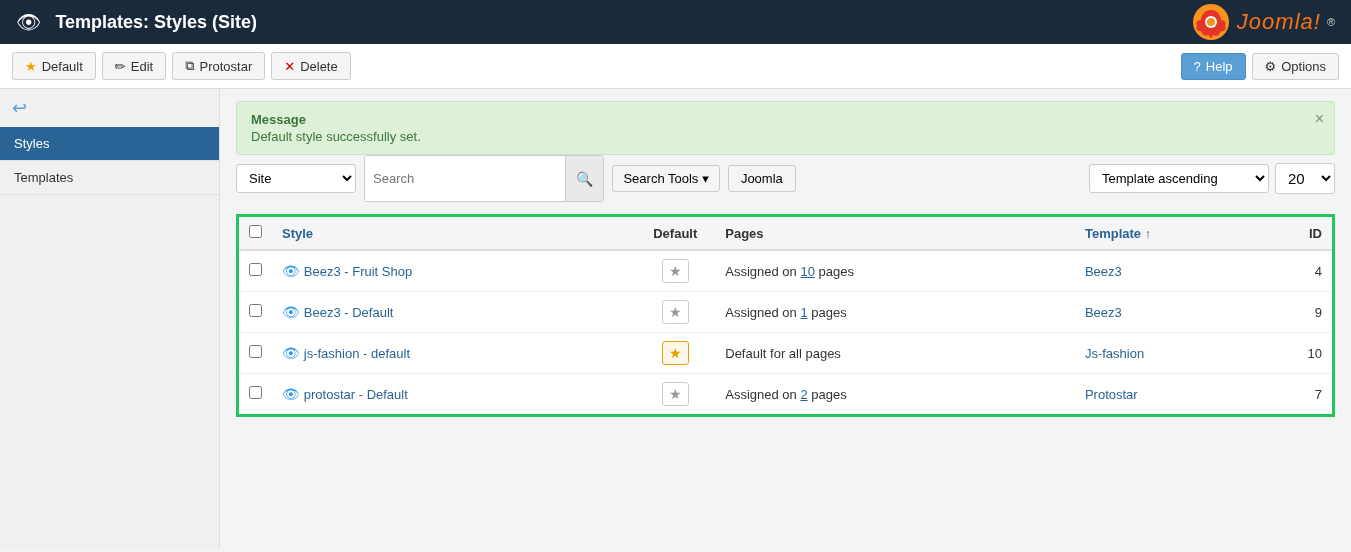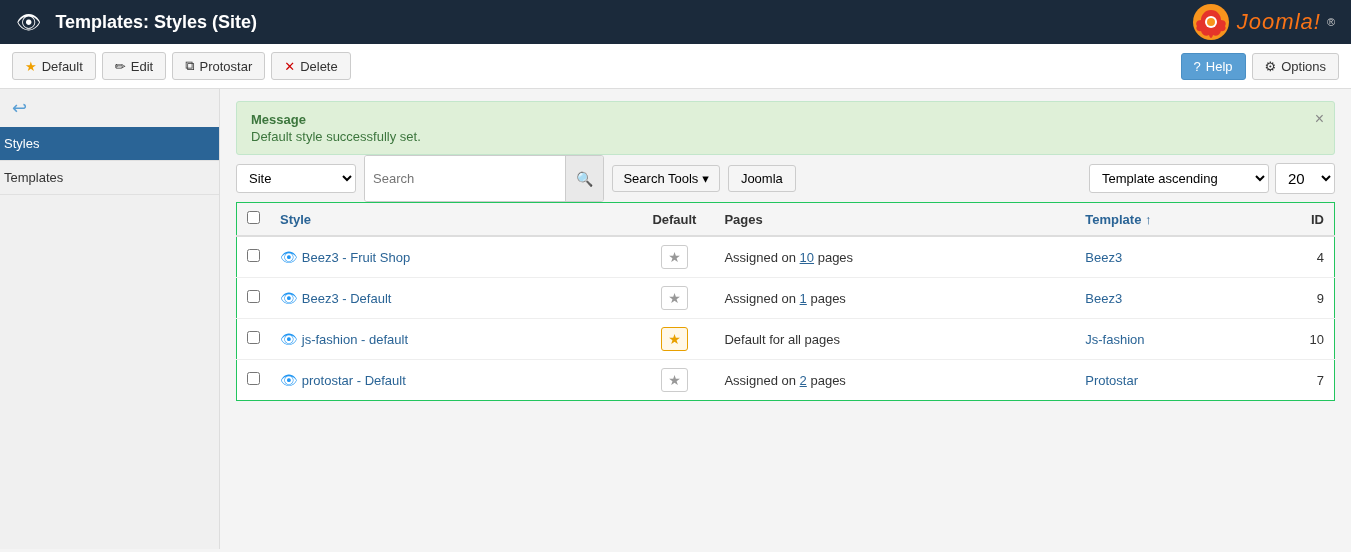--- a/index.html
+++ b/index.html
@@ -58,21 +58,21 @@
       padding-top: 0;
       flex-shrink: 0;
     }
     .sidebar-back {
       padding: 8px 12px;
       cursor: pointer;
       font-size: 18px;
       color: #5a9fd4;
     }
     .sidebar-item {
-      padding: 9px 4px;
+      padding: 9px 14px;
       cursor: pointer;
       font-size: 13px;
       border-bottom: 1px solid #e0e0e0;
     }
     .sidebar-item.active {
       background: #2a6496;
       color: #fff;
     }
     .sidebar-item:not(.active) { color: #333; }
 
@@ -96,20 +96,21 @@
       cursor: pointer;
       color: #888;
       font-size: 16px;
     }
 
     
     .filter-bar {
       display: flex;
       align-items: center;
       gap: 8px;
+      margin-bottom: 12px;
     }
     .filter-select {
       padding: 5px 8px;
       border: 1px solid #ccc;
       border-radius: 3px;
       background: #fff;
       font-size: 13px;
       min-width: 120px;
       cursor: pointer;
     }
@@ -178,21 +179,21 @@
       font-size: 15px;
       width: 60px;
       cursor: pointer;
     }
 
     
     .data-table {
       width: 100%;
       border-collapse: collapse;
       background: #fff;
-      border: 1px solid #22c55e;
+      border: 3px solid #22c55e;
     }
     .data-table th {
       background: #f5f5f5;
       border-bottom: 2px solid #ddd;
       padding: 8px 10px;
       text-align: left;
       font-weight: bold;
       font-size: 13px;
       color: #333;
     }

